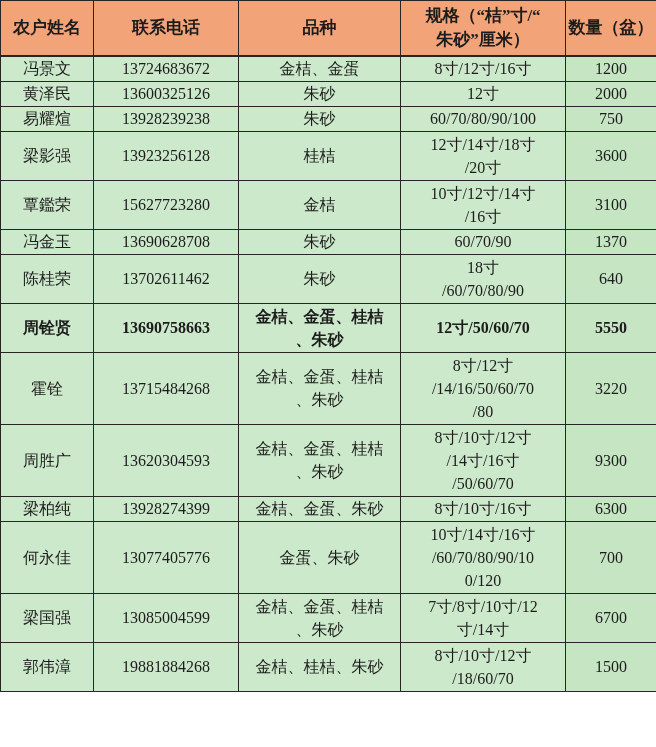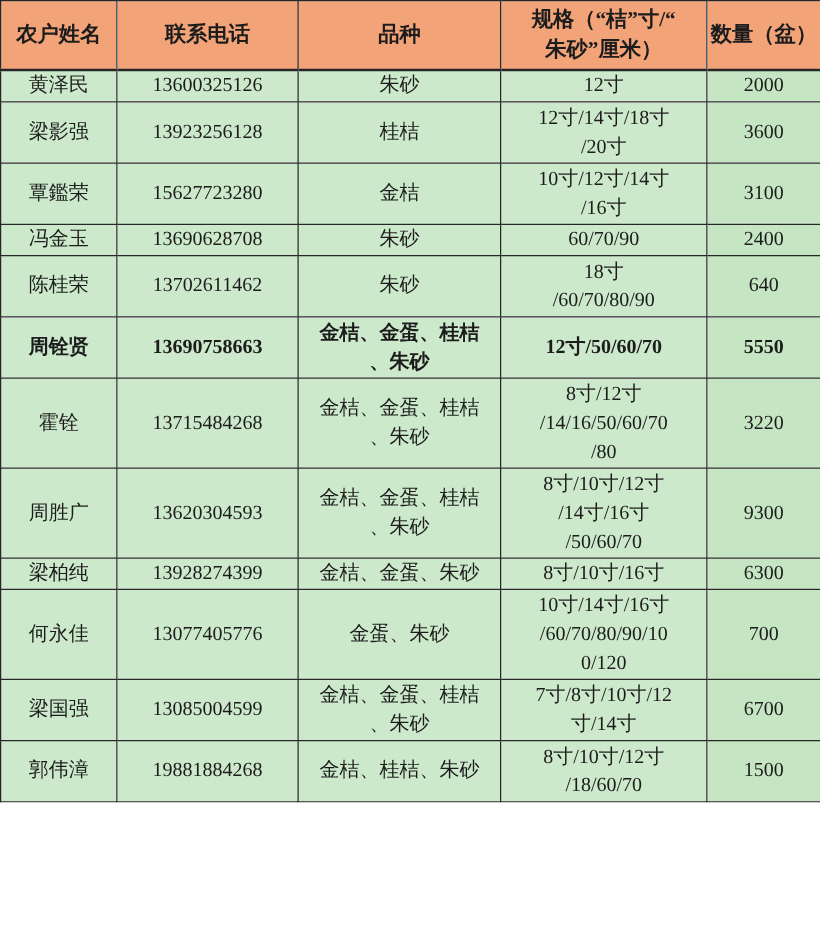--- a/index.html
+++ b/index.html
@@ -67,25 +67,39 @@
       <th>农户姓名</th>
       <th>联系电话</th>
       <th>品种</th>
       <th>规格（“桔”寸/“
 朱砂”厘米）</th>
       <th>数量（盆）</th>
     </tr>
   </thead>
   <tbody id="table-body">
       <tr style="height: 25px;">
+        <td>冯景文</td>
+        <td>13724683672</td>
+        <td>金桔、金蛋</td>
+        <td>8寸/12寸/16寸</td>
+        <td class="qty">1200</td>
+      </tr>
+      <tr style="height: 25px;">
         <td>黄泽民</td>
         <td>13600325126</td>
         <td>朱砂</td>
         <td>12寸</td>
         <td class="qty">2000</td>
+      </tr>
+      <tr style="height: 25px;">
+        <td>易耀煊</td>
+        <td>13928239238</td>
+        <td>朱砂</td>
+        <td>60/70/80/90/100</td>
+        <td class="qty">750</td>
       </tr>
       <tr style="height: 49px;">
         <td>梁影强</td>
         <td>13923256128</td>
         <td>桂桔</td>
         <td>12寸/14寸/18寸
 /20寸</td>
         <td class="qty">3600</td>
       </tr>
       <tr style="height: 49px;">
@@ -94,21 +108,21 @@
         <td>金桔</td>
         <td>10寸/12寸/14寸
 /16寸</td>
         <td class="qty">3100</td>
       </tr>
       <tr style="height: 25px;">
         <td>冯金玉</td>
         <td>13690628708</td>
         <td>朱砂</td>
         <td>60/70/90</td>
-        <td class="qty">2400</td>
+        <td class="qty">1370</td>
       </tr>
       <tr style="height: 49px;">
         <td>陈桂荣</td>
         <td>13702611462</td>
         <td>朱砂</td>
         <td>18寸
 /60/70/80/90</td>
         <td class="qty">640</td>
       </tr>
       <tr style="height: 49px; font-weight: bold;">

